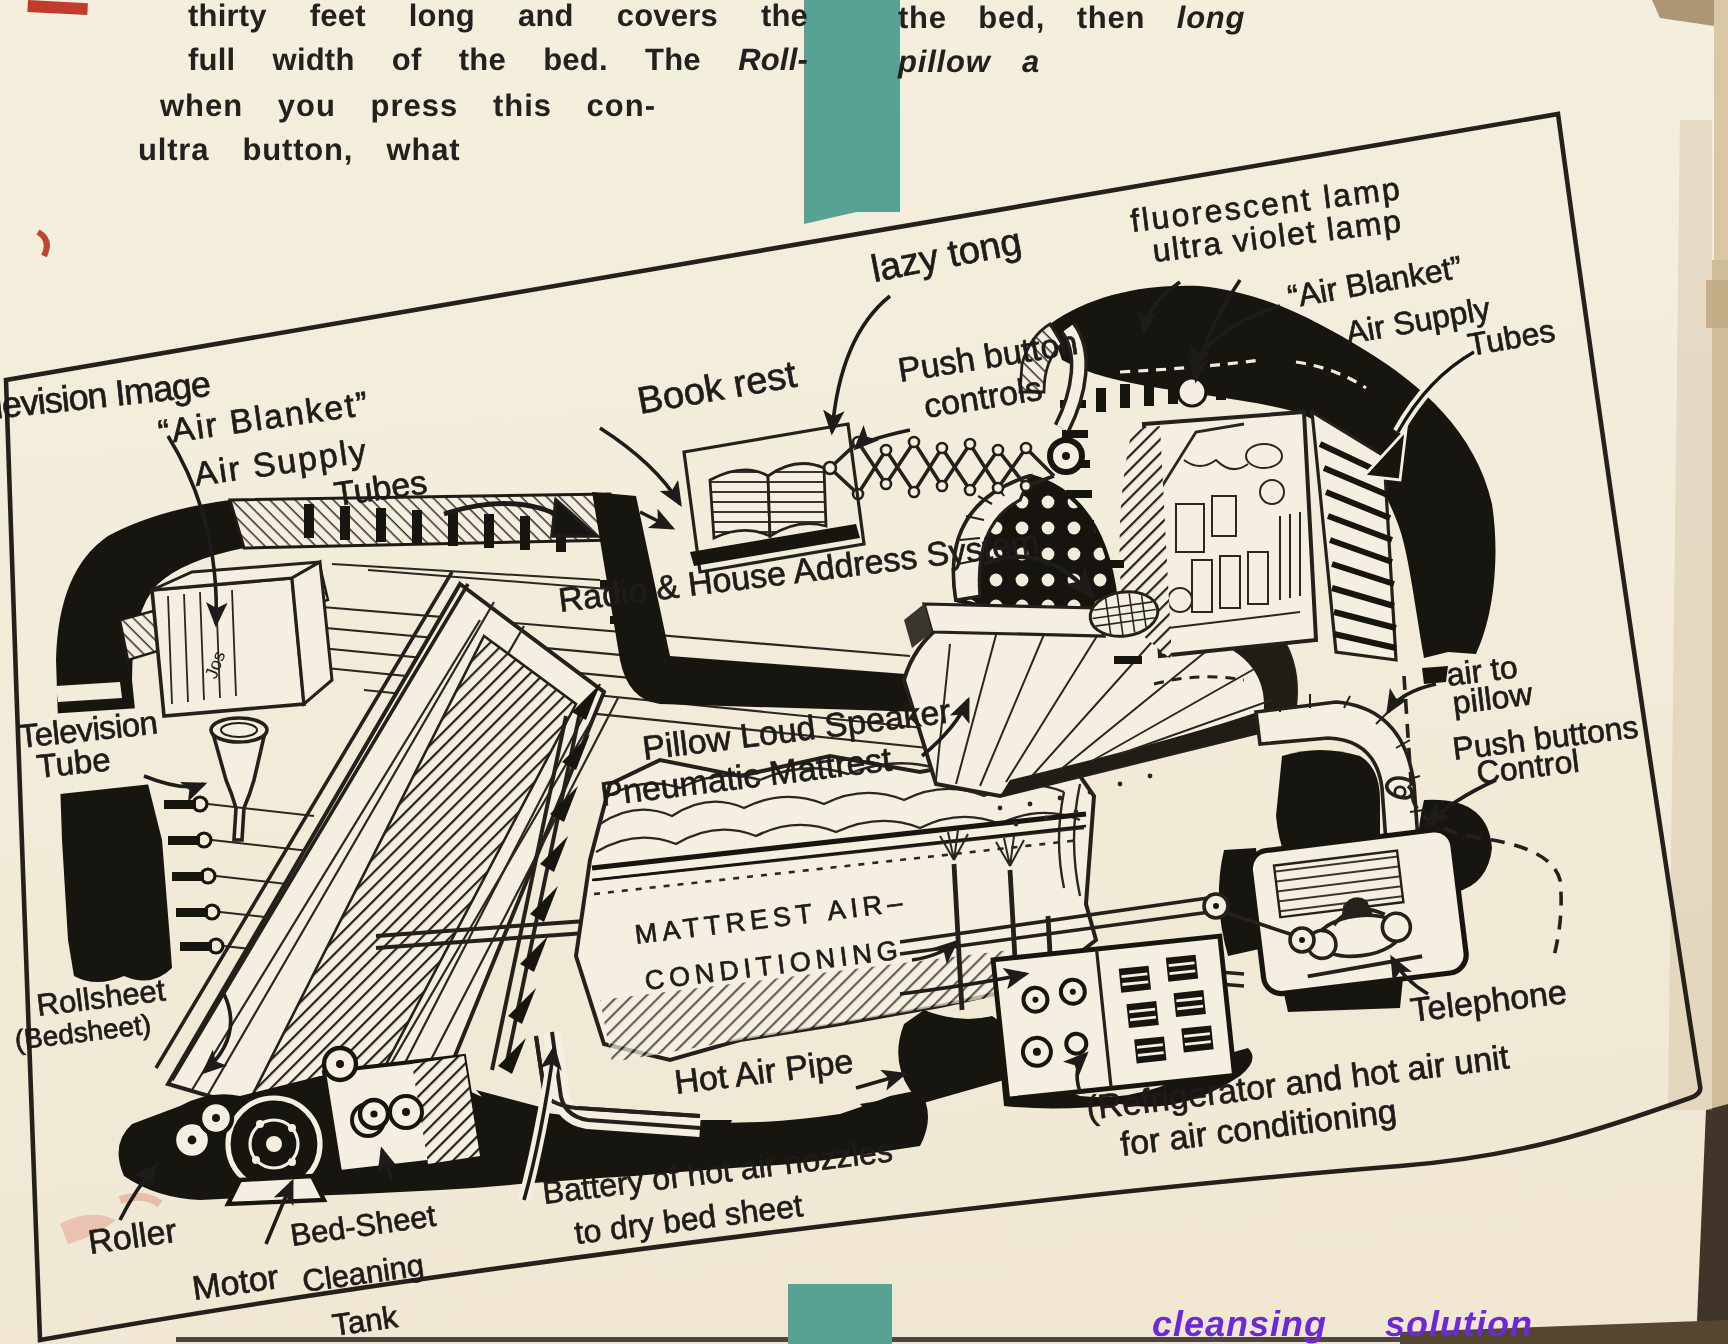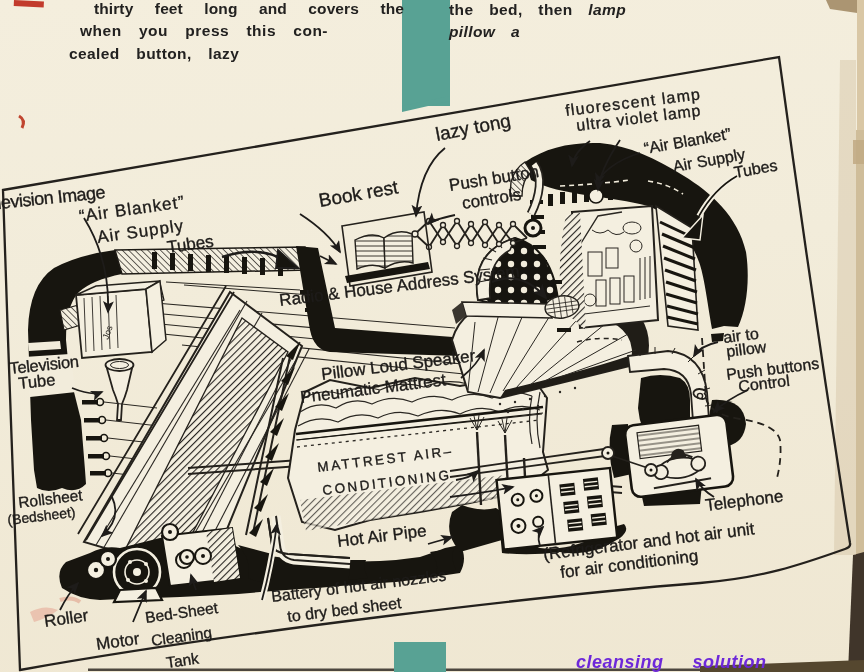--- a/index.html
+++ b/index.html
@@ -8,25 +8,26 @@
   .j{text-align:justify;text-align-last:justify;}
   #colL{left:94px;top:-2px;width:310px;letter-spacing:0.1px;}
   #colR{left:449px;top:-1px;width:220px;word-spacing:11px;letter-spacing:0.4px;}
   #cleansing{position:absolute;left:576px;top:652px;font-size:18px;font-style:italic;font-weight:bold;color:#6d28d9;word-spacing:9px;letter-spacing:0.5px;z-index:3;}
   svg{position:absolute;left:0;top:0;z-index:1;}
 </style>
 </head>
 <body>
 <div class="col" id="colL">
   <div class="j">thirty&nbsp;feet&nbsp;long&nbsp;and covers the</div>
+  <div class="j">full width of the bed. The <i>Roll-</i></div>
   <div style="word-spacing:12.5px;letter-spacing:0.5px;margin-left:-14px">when you press this con-</div>
-  <div style="word-spacing:12px;letter-spacing:0.4px;margin-left:-25px">cealed button, lazy</div>
+  <div style="word-spacing:12px;letter-spacing:0.4px;margin-left:-25px">ultra button, what</div>
 </div>
 <div class="col" id="colR">
-  <div>the bed, then <i>lamp</i></div>
+  <div>the bed, then <i>long</i></div>
   <div><i>pillow a</i></div>
 </div>
 <div id="cleansing">cleansing&nbsp; solution</div>
 <svg width="864" height="672" viewBox="0 0 864 672">
 <defs>
   <marker id="ah" markerWidth="9" markerHeight="9" refX="6" refY="3" orient="auto">
     <path d="M0,0 L7,3 L0,6 L1.6,3 Z" fill="#1e1c1a"></path>
   </marker>
   <pattern id="hatch" width="5" height="5" patternTransform="rotate(45)" patternUnits="userSpaceOnUse">
     <rect width="5" height="5" fill="#f4efe0"></rect>

